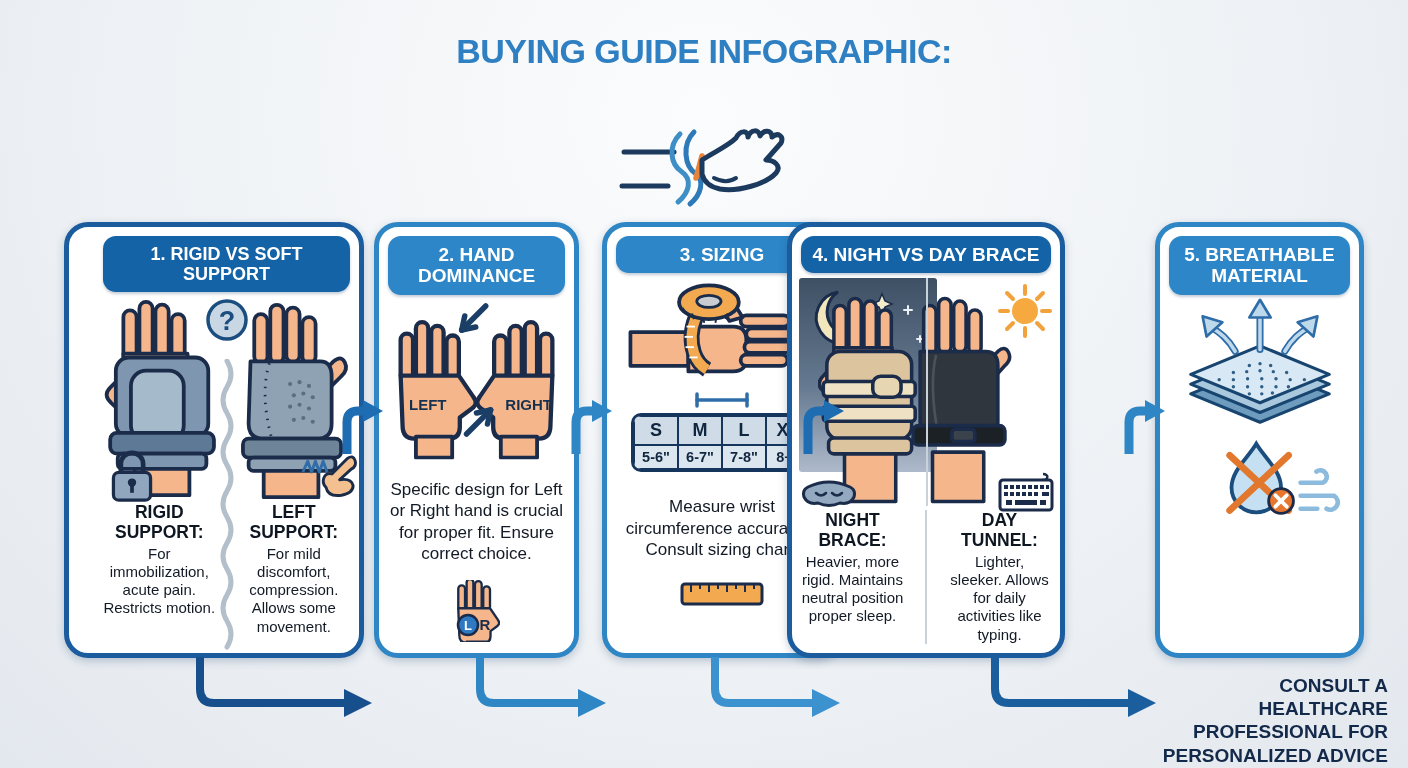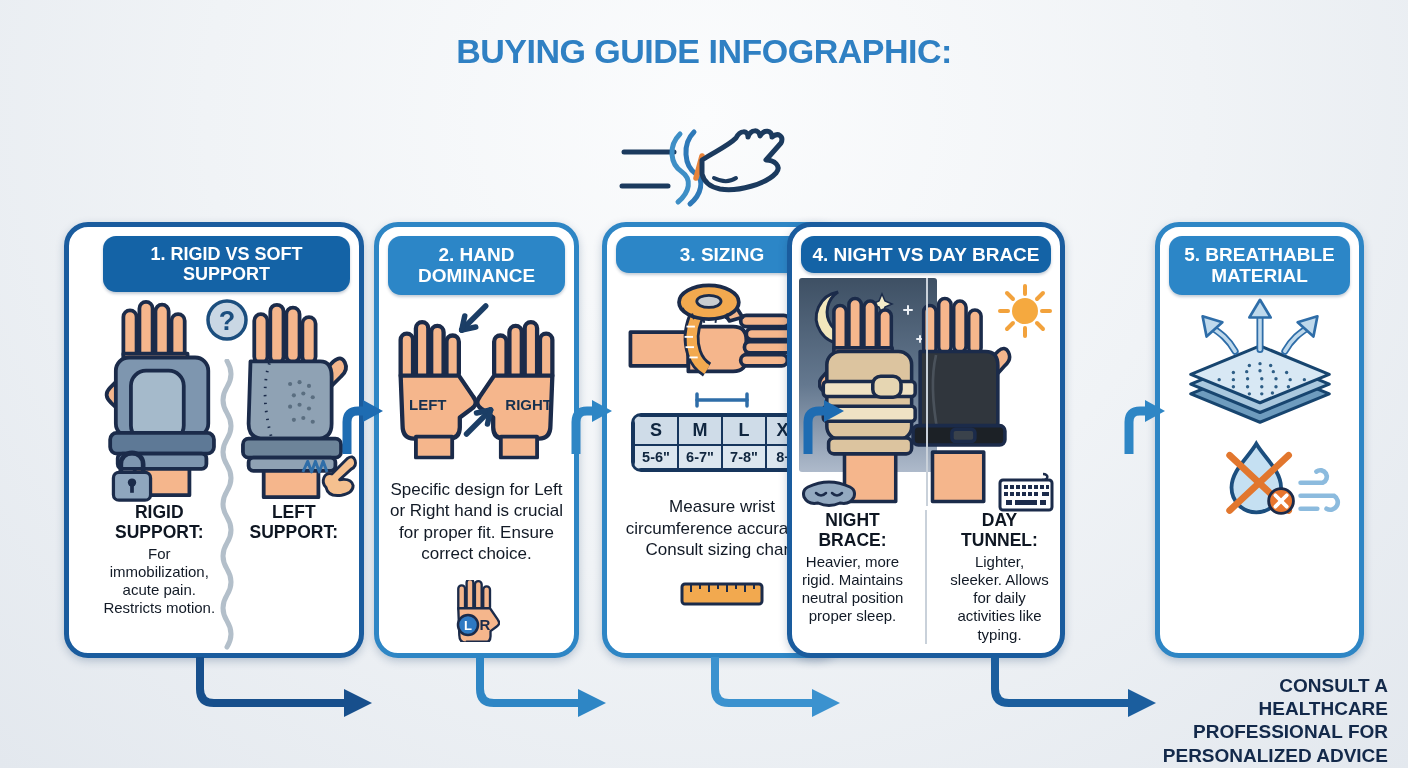--- a/index.html
+++ b/index.html
@@ -196,20 +196,21 @@
         <path d="M30,46 C24,40 28,30 36,32 L52,16 Q58,12 60,18 Q62,24 56,27 L44,38 Q56,36 58,44 Q58,52 46,54 Q32,56 30,46 Z" fill="#F5C08F" stroke="#1B2B4A" stroke-width="3" stroke-linejoin="round"></path>
       </svg>
     </div>
     <div class="p1-cols">
       <div class="col">
         <div class="t-title">RIGID SUPPORT:</div>
         <div class="t-body">For immobilization, acute pain. Restricts motion.</div>
       </div>
       <div class="col">
         <div class="t-title">LEFT SUPPORT:</div>
+        <div class="t-body">For mild discomfort, compression. Allows some movement.</div>
       </div>
     </div>
   </div>
 
   <div class="panel p2 p-light">
     <div class="hdr hdr-light">2. HAND DOMINANCE</div>
     <div class="p2-hands">
       <svg class="p2-hand-l" width="84" height="148" viewBox="0 0 88 150">
           <use href="#hand-up"></use>
         </svg>

